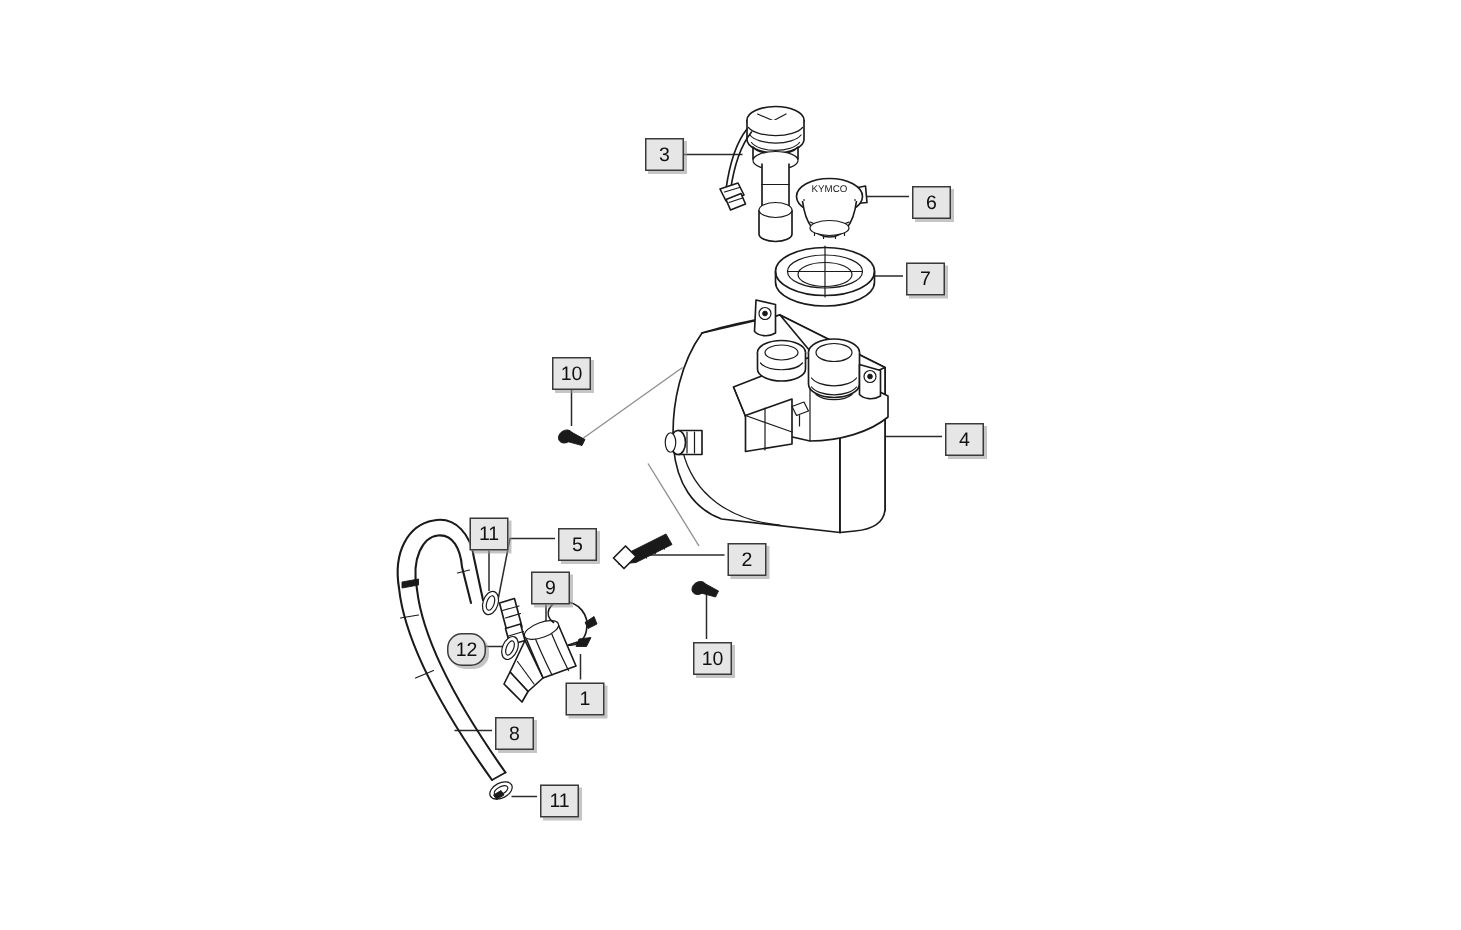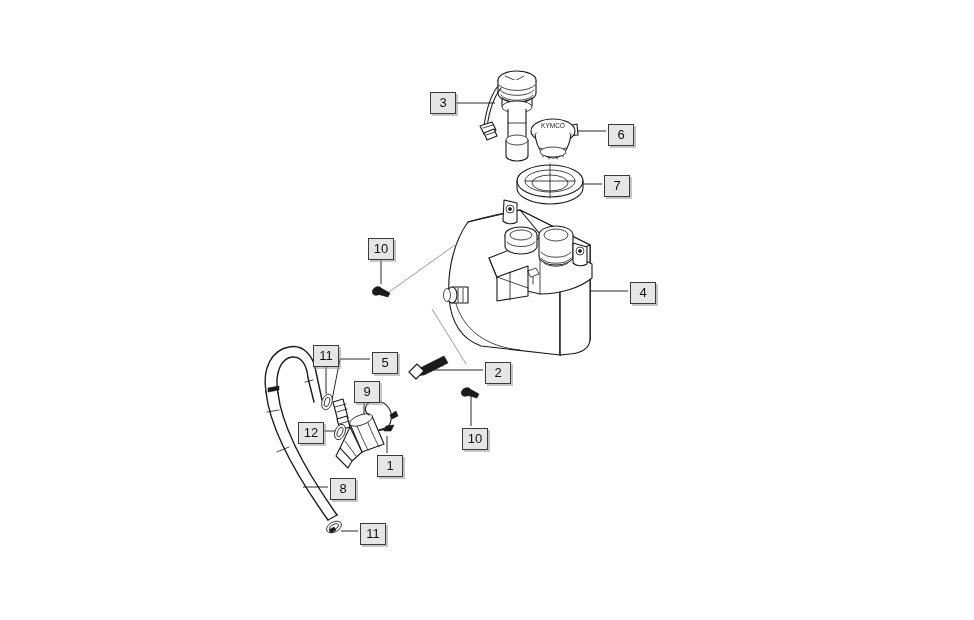--- a/index.html
+++ b/index.html
@@ -304,19 +304,19 @@
 
   <div class="callout" style="left:430px; top:92px;">3</div>
   <div class="callout" style="left:608px; top:124px;">6</div>
   <div class="callout" style="left:604px; top:175px;">7</div>
   <div class="callout" style="left:368px; top:238px;">10</div>
   <div class="callout" style="left:630px; top:282px;">4</div>
   <div class="callout" style="left:313px; top:345px;">11</div>
   <div class="callout" style="left:372px; top:352px;">5</div>
   <div class="callout" style="left:354px; top:381px;">9</div>
   <div class="callout" style="left:485px; top:362px;">2</div>
-  <div class="callout" style="left:298px; top:422px;">12</div>
+  <div class="callout" style="left:298px; top:422px;border-radius:10px;">12</div>
   <div class="callout" style="left:377px; top:455px;">1</div>
   <div class="callout" style="left:462px; top:428px;">10</div>
   <div class="callout" style="left:330px; top:478px;">8</div>
   <div class="callout" style="left:360px; top:523px;">11</div>
 
 </div>
 
 </body></html>

